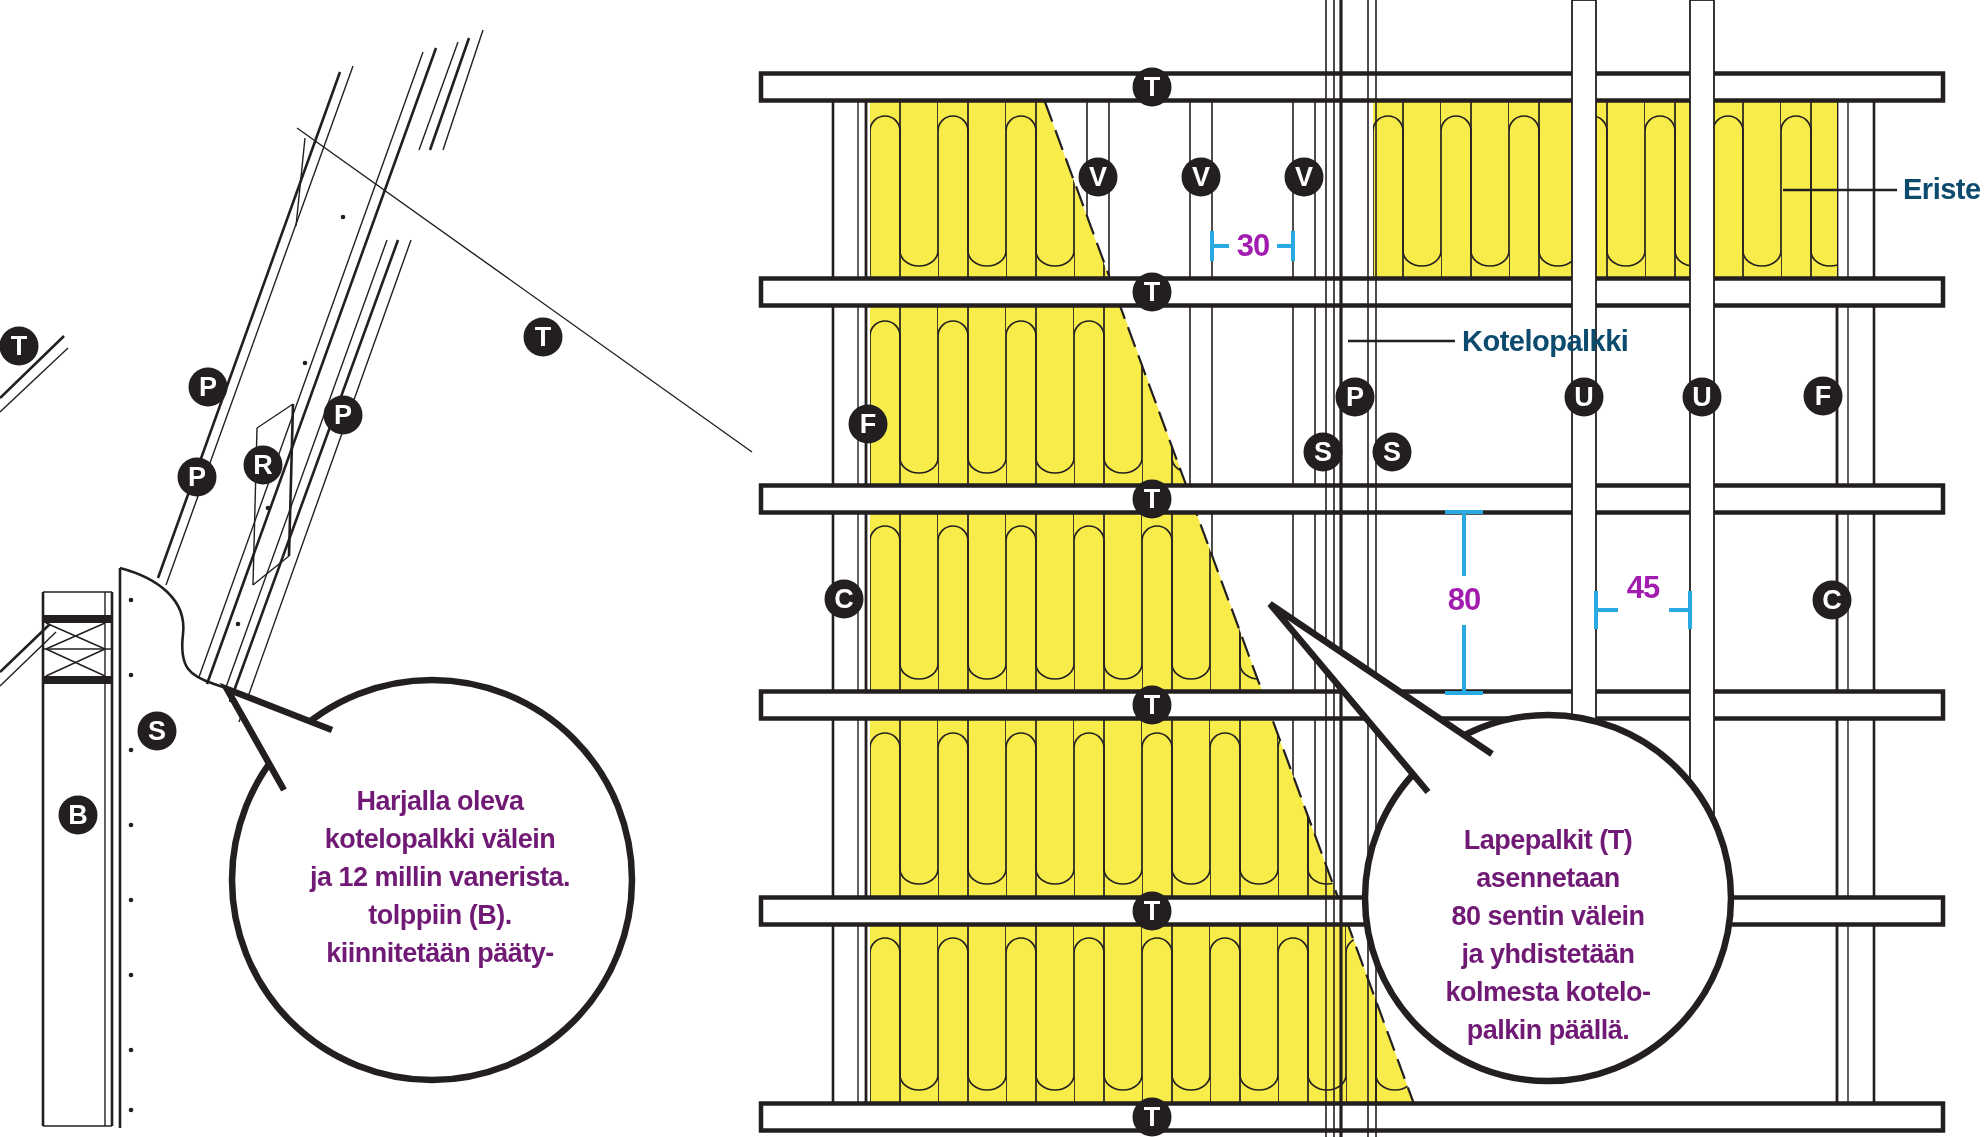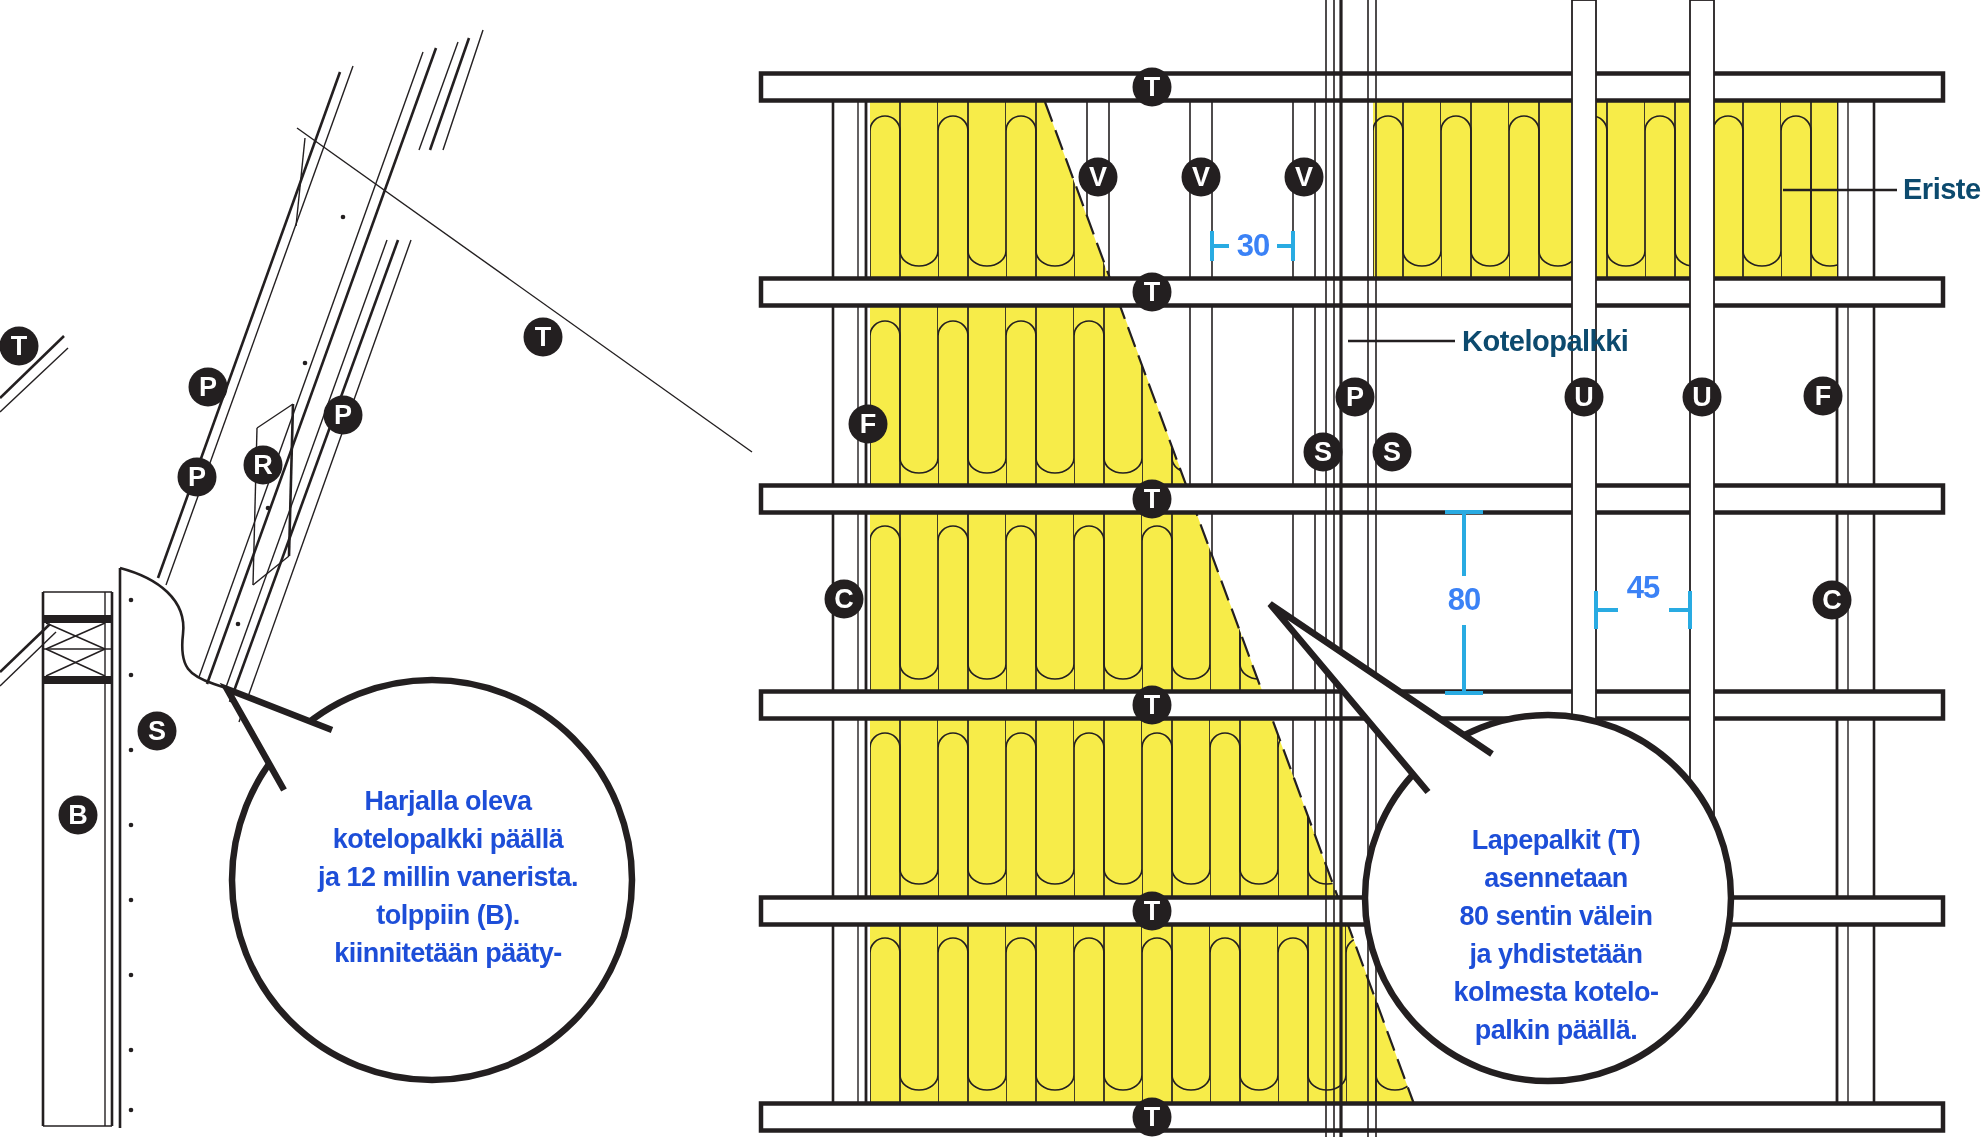--- a/index.html
+++ b/index.html
@@ -8,32 +8,31 @@
     font-family:"Liberation Sans",sans-serif;color:#231F20;
   }
   .canvas svg{position:absolute;left:0;top:0;}
   .overlay{position:absolute;left:0;top:0;width:100%;height:100%;}
   .badge{
     position:absolute;width:39px;height:39px;border-radius:50%;
     background:#231F20;color:#ffffff;font-size:27px;line-height:39px;font-weight:700;
     text-align:center;transform:translate(-50%,-50%);
   }
   .dim{
-    position:absolute;color:#3b82f6;font-weight:700;font-size:31px;
+    position:absolute;color:#a21caf;font-weight:700;font-size:31px;
     transform:translate(-50%,-50%);letter-spacing:-1px;
   }
   .diagram-label{
     position:absolute;font-weight:700;font-size:29px;transform:translateY(-52%);
     color:#0c4a6e;white-space:nowrap;letter-spacing:-0.5px;
   }
   .bubble-text{
     position:absolute;transform:translate(-50%,-50%);text-align:center;
-    font-weight:700;font-size:27px;line-height:38px;color:#1d4ed8;width:max-content;
+    font-weight:700;font-size:27px;line-height:38px;color:#701a75;width:max-content;
     letter-spacing:-0.5px;
-    margin-left:8px;
   }
 </style>
 </head>
 <body>
 
 <div class="canvas">
 
 <svg width="1985" height="1137" viewBox="0 0 1985 1137">
   <defs>
 
@@ -256,21 +255,21 @@
       </div>
 
   <div class="diagram-label" style="left:1462px;top:342px;">Kotelopalkki</div>
 
   <div class="diagram-label" style="left:1903px;top:190px;">Eriste</div>
 
   <div class="bubble-text" style="left:440px;top:877px;">
     <div>
 
     <div class="bl">Harjalla oleva</div>
-          <div class="bl">kotelopalkki päällä</div>
+          <div class="bl">kotelopalkki välein</div>
           <div class="bl">ja 12 millin vanerista.</div>
           <div class="bl">tolppiin (B).</div>
           <div class="bl">kiinnitetään pääty-</div>
         </div>
   </div>
 
   <div class="bubble-text" style="left:1548px;top:935px;">
     <div>
 
     <div class="bl">Lapepalkit (T)</div>

